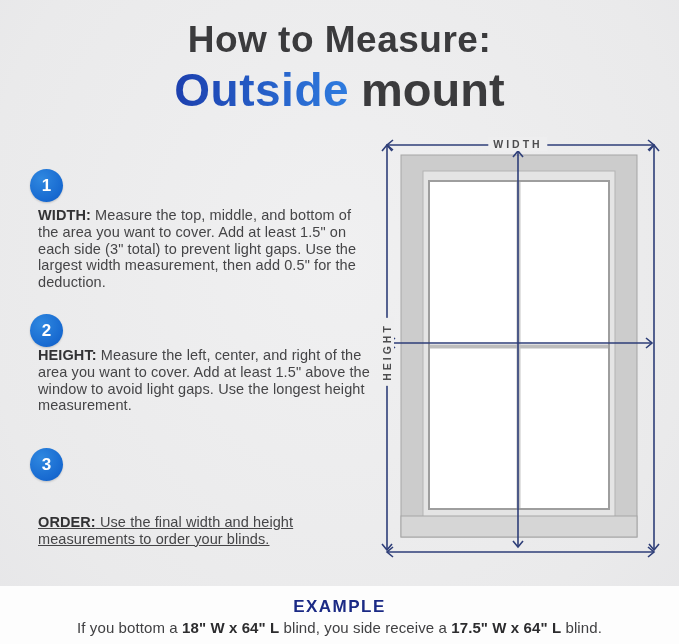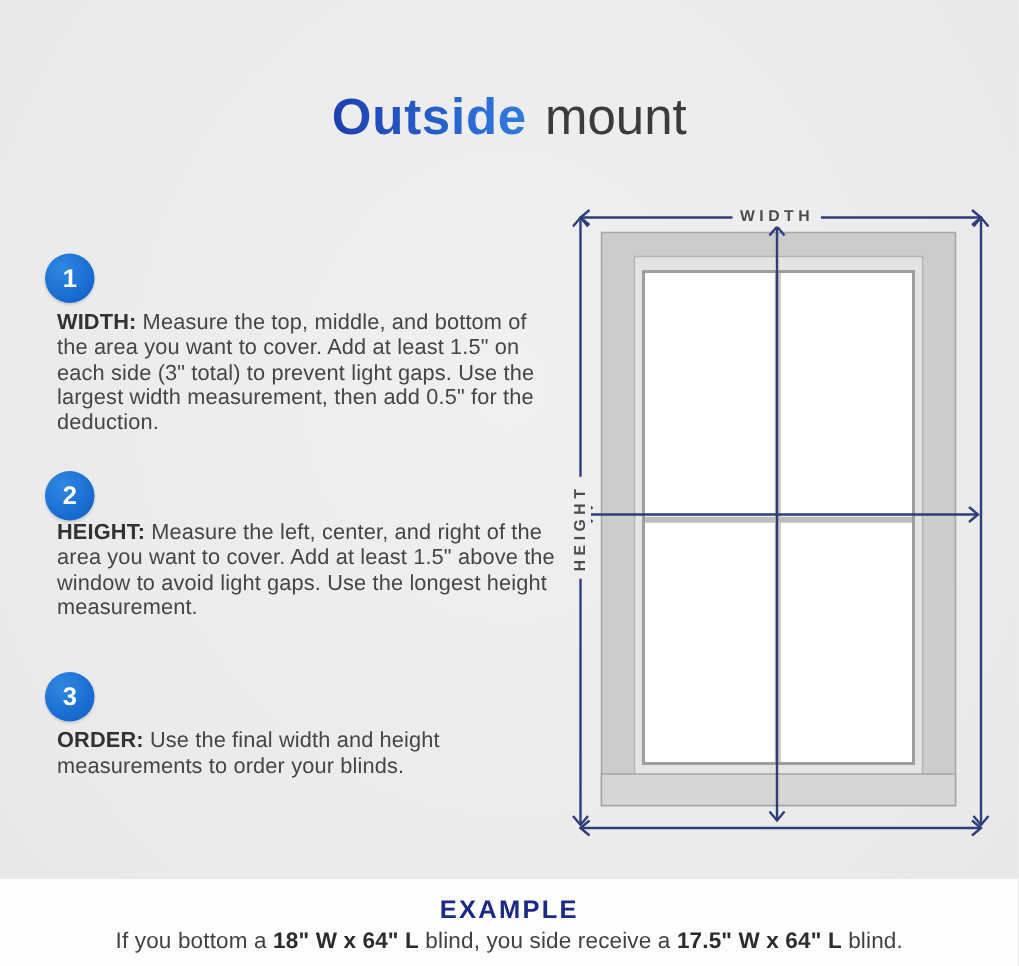--- a/index.html
+++ b/index.html
@@ -20,27 +20,27 @@
     text-align: center; line-height: 1.1;
   }
   .title-line1 {
     font-size: 37px; font-weight: 700; color: #3b3b3d; letter-spacing: 0.5px;
   }
   .title-line2 {
     display: flex; justify-content: center; align-items: baseline; gap: 12px;
     margin-top: 3px;
   }
   .title-highlight {
-    font-size: 34px; font-weight: 800; letter-spacing: 0.5px;
+    font-size: 46px; font-weight: 800; letter-spacing: 0.5px;
     background: linear-gradient(90deg, #1c3fae 0%, #2f7cdf 100%);
     -webkit-background-clip: text; background-clip: text;
-    -webkit-text-fill-color: transparent; color: #2257c5; margin-top: 37px;
+    -webkit-text-fill-color: transparent; color: #2257c5;
   }
   .title-rest {
-    font-size: 34px; font-weight: 400; color: #3b3b3d;
+    font-size: 47px; font-weight: 700; color: #3b3b3d;
   }
   
   .step-badge {
     position: absolute; left: 30px; width: 33px; height: 33px;
     border-radius: 50%;
     background: radial-gradient(circle at 35% 30%, #2f88e0 0%, #1769d0 70%, #1058b8 100%);
     color: #ffffff; font-size: 17px; font-weight: 700;
     display: flex; align-items: center; justify-content: center;
     box-shadow: 0 1px 2px rgba(0,0,0,0.18);
   }
@@ -48,21 +48,21 @@
     position: absolute; left: 38px; width: 336px;
     font-size: 14.5px; line-height: 16.8px; color: #454547;
     letter-spacing: 0.1px;
   }
   .step-text b { color: #323234; font-weight: 700; }
   #badge-1 { top: 169px; }
   #text-1  { top: 207px; }
   #badge-2 { top: 314px; }
   #text-2  { top: 347px; }
   #badge-3 { top: 448px; }
-  #text-3  { top: 486px; }
+  #text-3  { top: 514px; text-decoration: underline; }
   
   .diagram {
     position: absolute; left: 366px; top: 125px; width: 300px; height: 440px;
   }
   .measure-label {
     position: absolute;
     font-size: 10.5px; font-weight: 700; letter-spacing: 3px;
     color: #4c4c4e; background: #eeeeef; padding: 1px 5px;
     white-space: nowrap;
   }
@@ -82,20 +82,21 @@
     font-size: 15px; color: #414143; letter-spacing: 0.1px;
   }
   .example-line b { color: #2c2c2e; font-weight: 700; }
 </style>
 </head>
 <body>
 
 <div class="page">
 
   <div class="title-wrap">
+    <div class="title-line1">How to Measure:</div>
     <div class="title-line2">
       <span class="title-highlight">Outside</span>
       <span class="title-rest">mount</span>
     </div>
   </div>
 
   <div class="step-badge" id="badge-1">1</div>
   <div class="step-text" id="text-1"><b>WIDTH:</b><span> Measure the top, middle, and bottom of the area you want to cover. Add at least 1.5" on each side (3" total) to prevent light gaps. Use the largest width measurement, then add 0.5" for the deduction.</span></div>
 
   <div class="step-badge" id="badge-2">2</div>

